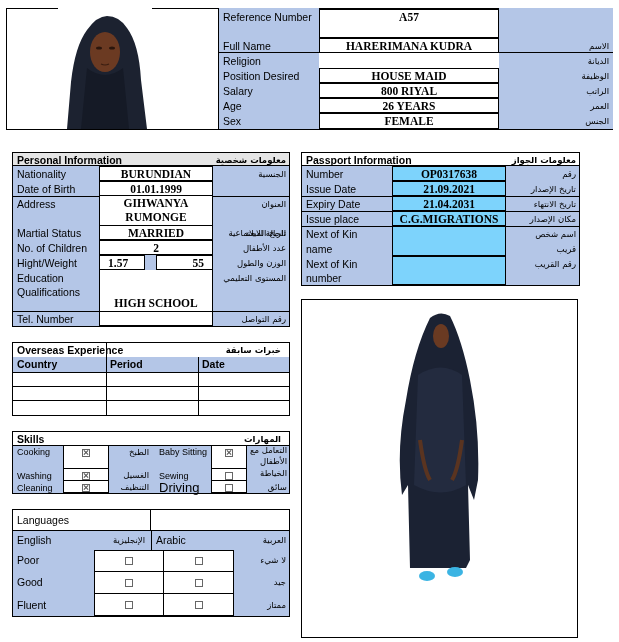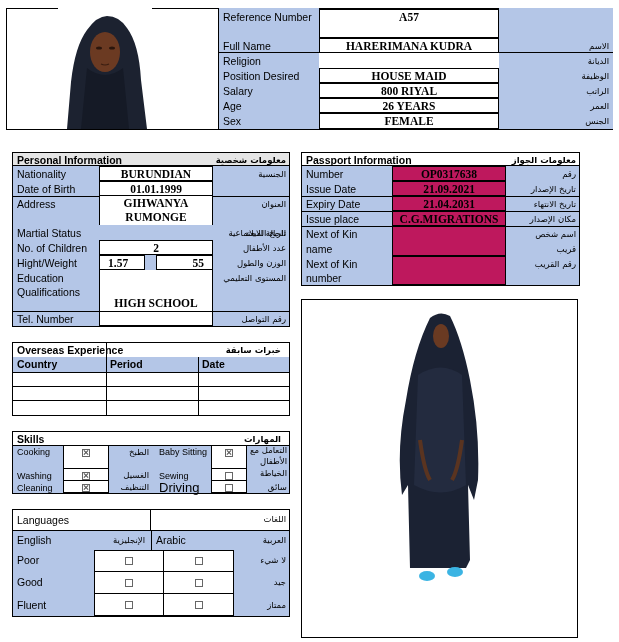--- a/index.html
+++ b/index.html
@@ -34,21 +34,21 @@
     #personal .title { position: absolute; left: 0; top: 0; width: 100%; height: 13px; background: #e5e5e5; border-bottom: 1px solid #000; }
     .col-l { position: absolute; left: 0; width: 86px; padding-left: 4px; }
     .col-r { position: absolute; right: 0; width: 76px; padding-right: 3px; }
     .pv { position: absolute; left: 86px; width: 114px; border: 1px solid #000; background: #fff; }
 
     
     #passport { left: 301px; top: 152px; width: 279px; height: 134px; border: 1.5px solid #000; }
     #passport .title { position: absolute; left: 0; top: 0; width: 100%; height: 13px; background: #fff; border-bottom: 1px solid #000; }
     .ppl { position: absolute; left: 0; width: 90px; padding-left: 4px; }
     .ppr { position: absolute; right: 0; width: 73px; padding-right: 3px; }
-    .ppv { position: absolute; left: 90px; width: 114px; border: 1px solid #000; background: #be185d; }
+    .ppv { position: absolute; left: 90px; width: 114px; border: 1px solid #000; background: #7dd3fc; }
 
     
     #overseas { left: 12px; top: 342px; width: 278px; height: 74px; border: 1.5px solid #000; }
     #overseas .title { position: absolute; left: 0; top: 0; width: 100%; height: 14px; background: #fff; }
     #overseas .hdr { position: absolute; left: 0; top: 14px; width: 100%; height: 15px; }
 
     
     #skills { left: 12px; top: 431px; width: 278px; height: 63px; border: 1.5px solid #000; padding-left: 15px; }
     #skills .title { position: absolute; left: 0; top: 0; width: 100%; height: 13px; background: #fff; }
     .sk { position: absolute; font-size: 8.5px; line-height: 12px; }
@@ -131,20 +131,21 @@
   <div style="position:absolute;left:0;top:43px;width:100%;border-top:1.5px solid #000;"></div>
 
   <div class="col-l lat" style="top:44px;">Address</div>
   <div class="pv ser" style="top:43px;height:29px;border-top:none;border-bottom:none;">
     <div>GIHWANYA</div>
     <div>RUMONGE</div>
   </div>
   <div class="col-r ar" style="top:44px;">العنوان</div>
 
   <div class="col-l lat" style="top:73px;">Martial Status</div>
+  <div class="pv ser" style="top:72px;height:15px;">MARRIED</div>
   <div class="col-r ar" style="top:73px;">الحالة الاجتماعية</div>
 
   <div class="col-l lat" style="top:88px;">No. of Children</div>
   <div class="pv ser" style="top:87px;height:15px;">2</div>
   <div class="col-r ar" style="top:88px;">عدد الأطفال</div>
 
   <div class="col-l lat" style="top:103px;">Hight/Weight</div>
   <div class="pv ser" style="top:102px;height:15px;width:46px;text-align:left;padding-left:8px;">1.57</div>
   <div class="pv ser" style="top:102px;height:15px;left:143px;width:57px;text-align:right;padding-right:8px;">55</div>
   <div class="col-r ar" style="top:103px;">الوزن والطول</div>
@@ -259,23 +260,20 @@
 
   <div class="sk lat" style="left:146px;top:50px;font-size:13px;">Driving</div>
   <div class="skbox" style="left:198px;top:48px;width:36px;height:13px;"><span class="cb"></span></div>
   <div class="sk ar" style="left:234px;top:49px;width:40px;">سائق</div>
 </div>
 
 <div id="languages" class="abs">
   <div style="position:absolute;left:0;top:0;width:138px;height:20px;background:#fff;border-right:1px solid #000;">
     <span class="lat" style="position:absolute;left:4px;top:3px;">Languages</span>
   </div>
-  <div style="position:absolute;left:138px;top:0;width:138px;height:20px;background:#fff;">
-    <span class="ar" style="position:absolute;right:3px;top:2px;">اللغات</span>
-  </div>
   <div style="position:absolute;left:0;top:20px;width:100%;border-top:1px solid #000;"></div>
 
   <div class="blue" style="position:absolute;left:0;top:21px;width:276px;height:19px;">
     <span class="lat" style="position:absolute;left:4px;top:2px;">English</span>
     <span class="ar" style="position:absolute;left:60px;width:72px;top:2px;">الإنجليزية</span>
     <div style="position:absolute;left:138px;top:-1px;height:20px;border-left:1px solid #000;"></div>
     <span class="lat" style="position:absolute;left:143px;top:2px;">Arabic</span>
     <span class="ar" style="position:absolute;right:3px;top:2px;">العربية</span>
   </div>
 

